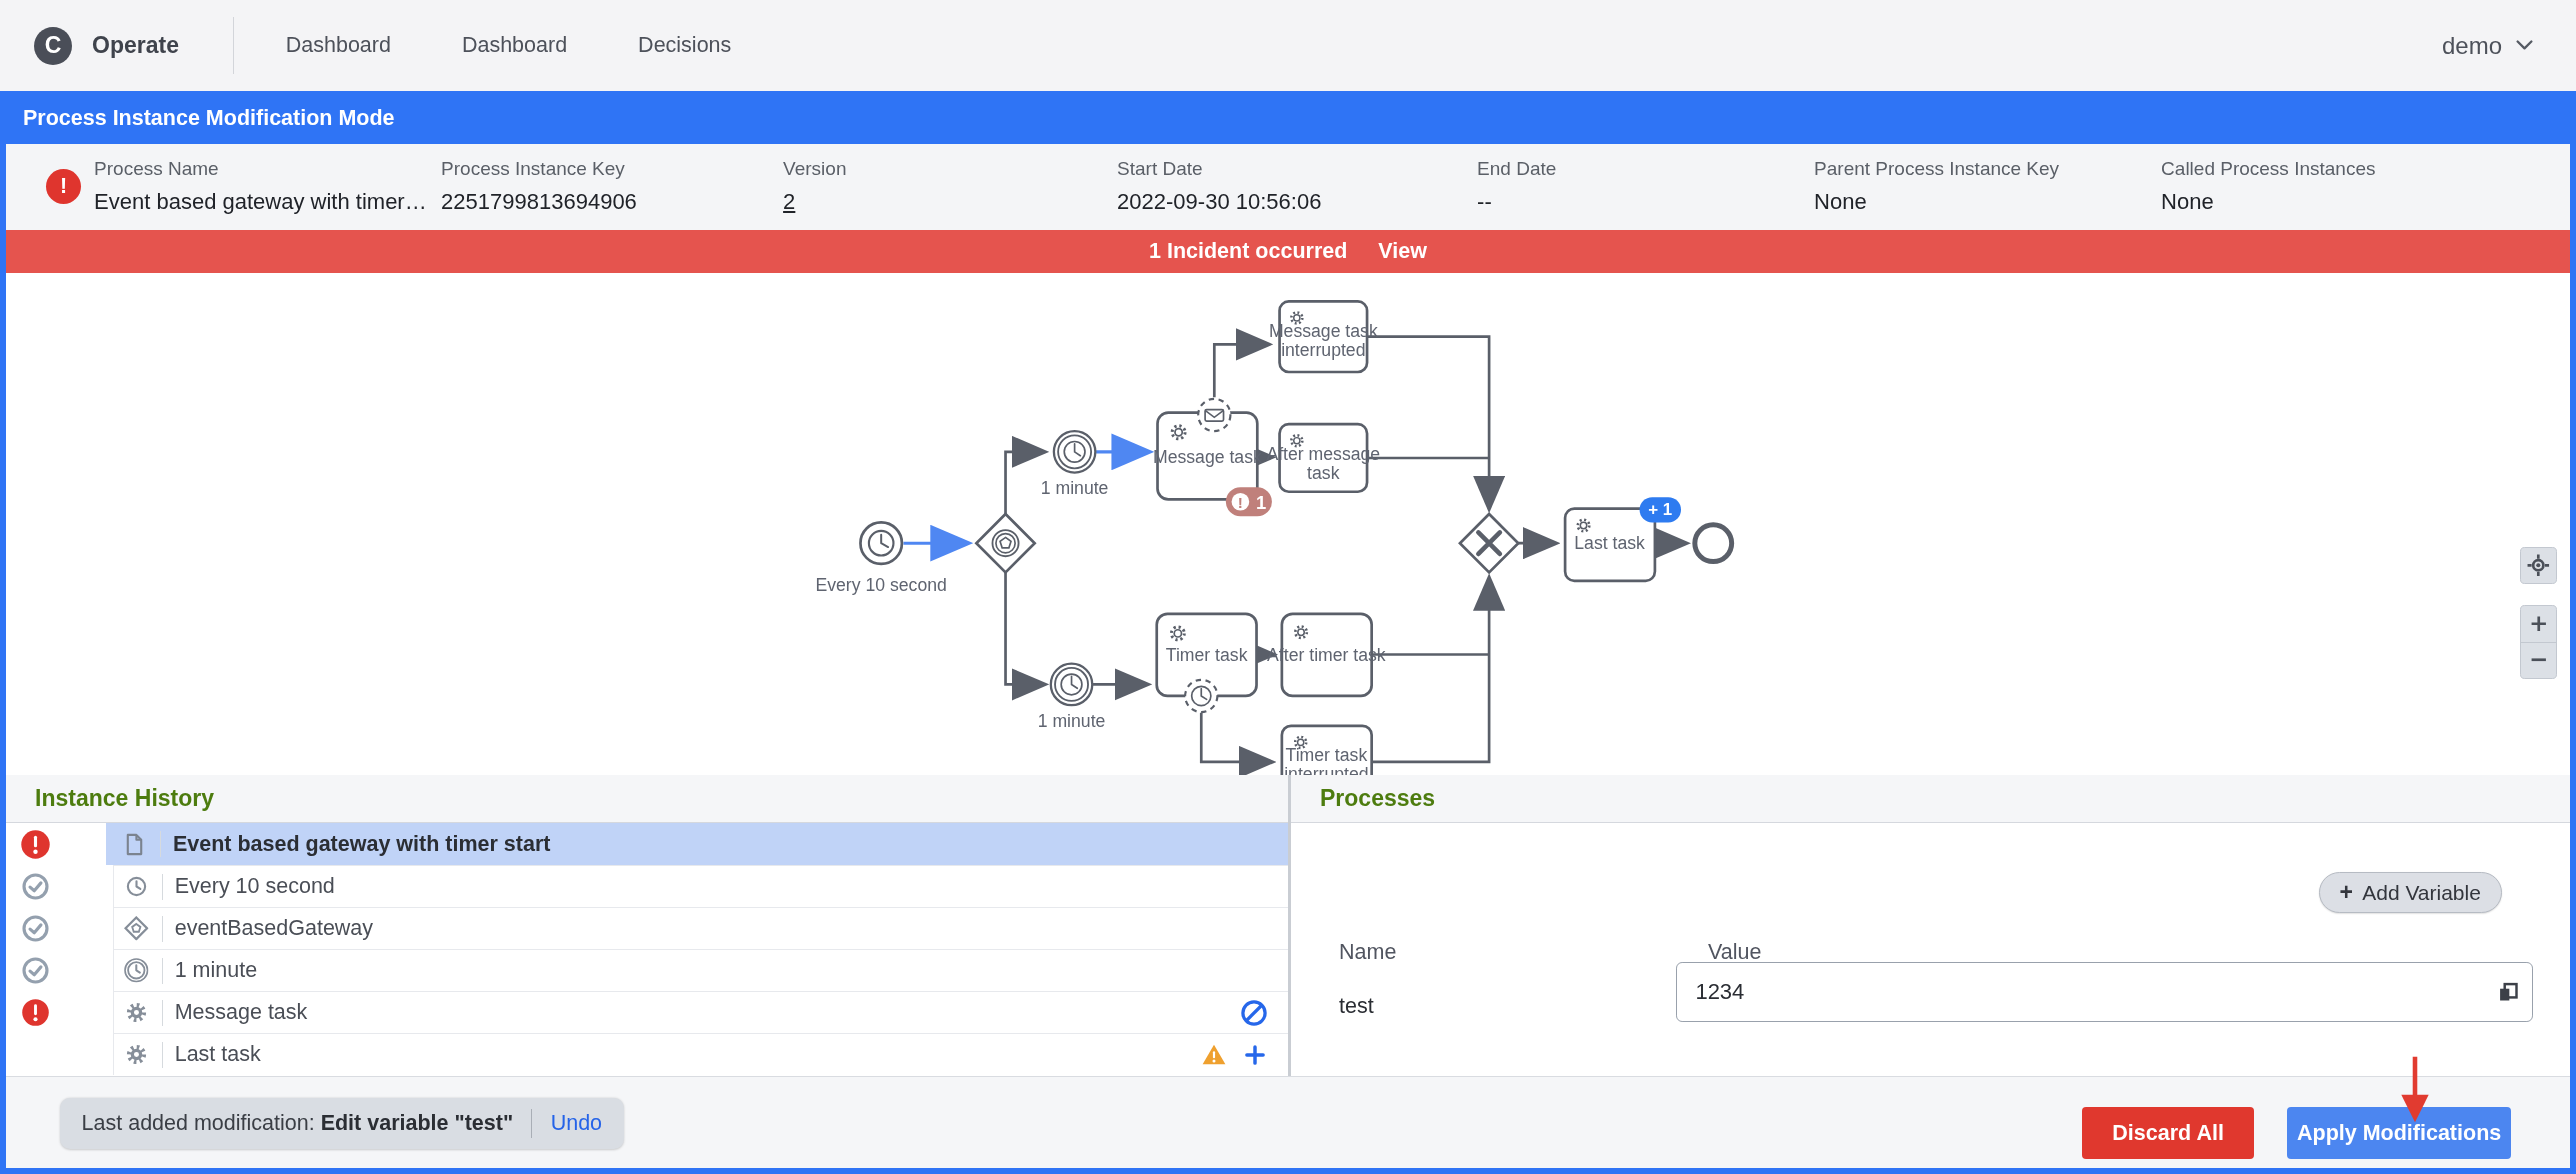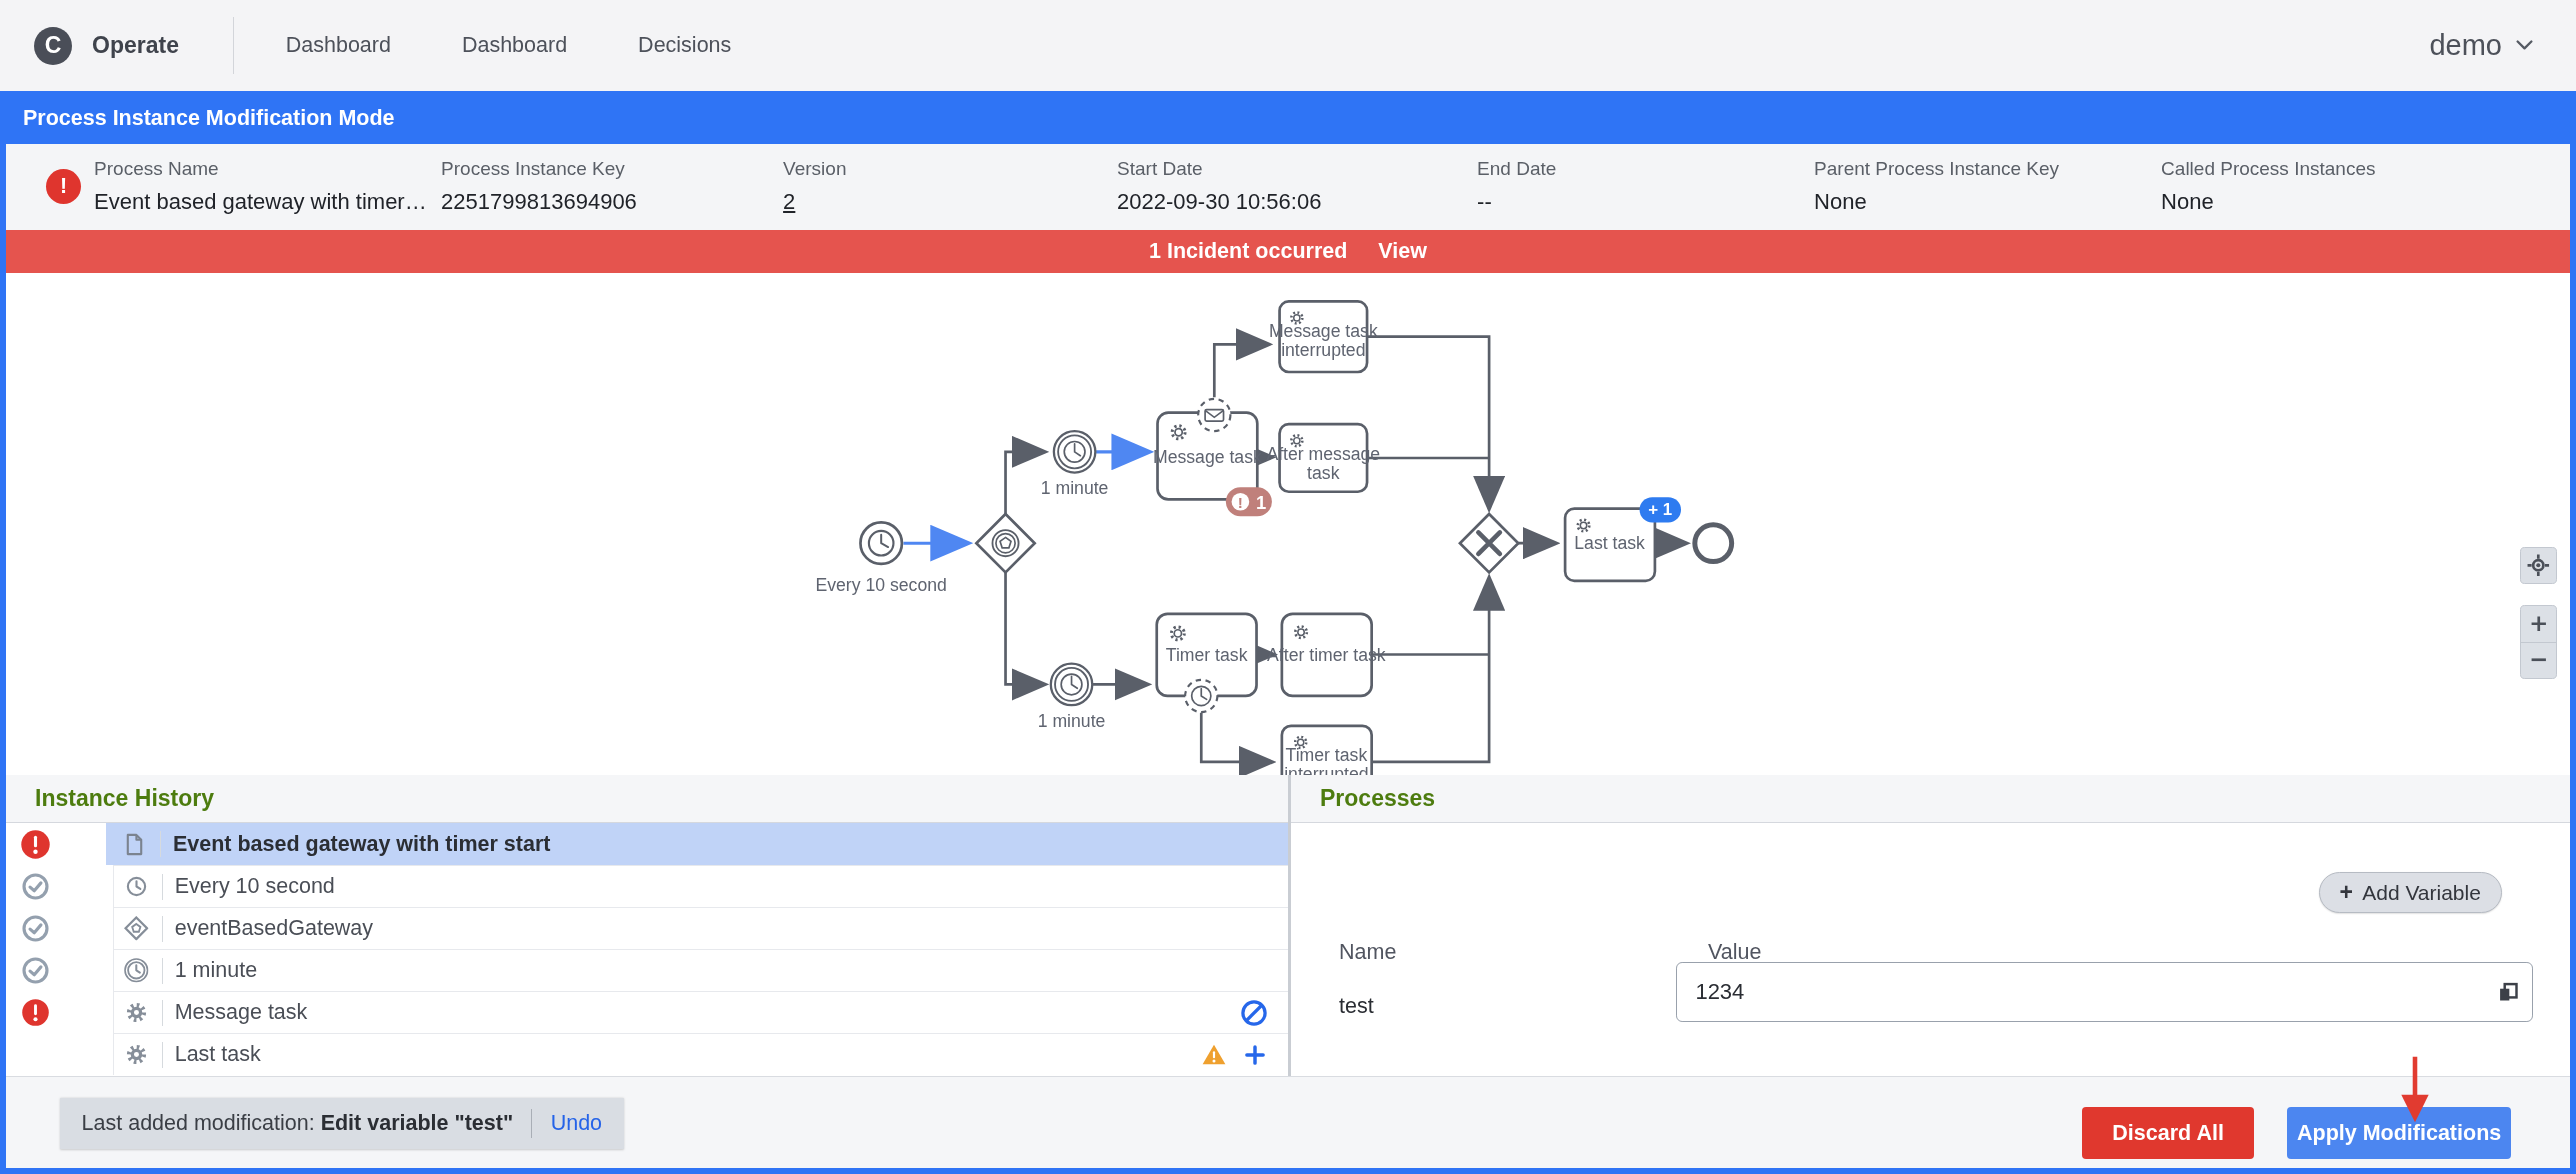--- a/index.html
+++ b/index.html
@@ -12,21 +12,21 @@
   .topbar { position:absolute; left:0; top:0; width:100%; height:91px;
     background:#f4f4f6; display:flex; align-items:center; }
   .logo { width:38px; height:38px; border-radius:50%; background:#4a4e58; color:#fff;
     display:flex; align-items:center; justify-content:center; font-weight:bold;
     font-size:23px; margin-left:34px; }
   .brand { margin-left:20px; font-size:23px; font-weight:bold; color:#3f434c; }
   .top-divider { width:0.8px; height:57px; background:#d3d5da; margin-left:54px; }
   .nav { display:flex; gap:71px; margin-left:52px; }
   .nav-item { font-size:21.5px; color:#4d515a; cursor:pointer; }
   .userbox { margin-left:auto; margin-right:43px; display:flex; align-items:center; gap:14px;
-    font-size:29px; color:#4d515a; cursor:pointer; }
+    font-size:24px; color:#4d515a; cursor:pointer; }
   
   .mod-banner { position:absolute; left:0; top:91px; width:100%; height:54px; background:#2f74f5;
     color:#fff; font-size:21.5px; font-weight:600; display:flex; align-items:center; padding-left:23px; }
   .frame-l { position:absolute; left:0; top:144px; width:6.1px; bottom:0; background:#2f74f5; z-index:50; }
   .frame-r { position:absolute; right:0; top:144px; width:6.1px; bottom:0; background:#2f74f5; z-index:50; }
   .frame-b { position:absolute; left:0; right:0; bottom:0; height:6.1px; background:#2f74f5; z-index:50; }
   
   .info-bar { position:absolute; left:6.1px; right:6.1px; top:144px; height:86px; background:#f4f5f7; }
   .err-badge { position:absolute; left:40px; top:24.6px; width:35px; height:35px; border-radius:50%;
     background:#df352e; color:#fff; display:flex; align-items:center; justify-content:center;
@@ -77,21 +77,21 @@
   .v-col { position:absolute; top:165px; font-size:21.5px; color:#515560; }
   .v-name-col { left:48px; } .v-value-col { left:417px; }
   .v-rowname { position:absolute; left:48px; top:219px; font-size:21.5px; color:#2a2d33; }
   .v-input-wrap { position:absolute; left:385px; right:37px; top:187px; height:60px; }
   .v-input { width:100%; height:100%; border:1.5px solid #99a1ac; border-radius:6.1px; background:#fff;
     font-family:"Liberation Sans", sans-serif; font-size:22px; color:#2a2d33; padding:0 46px 0 18.4px; }
   .v-input-icon { position:absolute; right:12.3px; top:17.7px; width:24.6px; height:24.6px; color:#3c4048; cursor:pointer; }
   
   .footer { position:absolute; left:6.1px; right:6.1px; top:1076px; height:92px; background:#f5f6f8;
     border-top:0.8px solid #d9dce1; }
-  .mod-box { position:absolute; left:54px; top:21px; height:51px; background:#d9dde3; border-radius:1px;
+  .mod-box { position:absolute; left:54px; top:21px; height:51px; background:#d9dde3; border-radius:10px;
     display:flex; align-items:center; padding:0 21.5px; gap:18.4px; box-shadow:0 0.8px 2.3px rgba(0,0,0,.18);
     font-size:21.5px; color:#3a3e45; }
   .mod-box b { color:#2b2e34; }
   .mod-div { width:0.8px; height:29px; background:#a9aeb6; }
   .undo-link { color:#2563e8; cursor:pointer; }
   .btn { position:absolute; top:30px; height:52px; border:none; border-radius:4px; color:#fff;
     font-family:"Liberation Sans", sans-serif; font-size:21.5px; font-weight:bold; cursor:pointer; }
   .btn-discard { left:2076px; width:172px; background:#e0382e; }
   .btn-apply { left:2281px; width:224px; background:#4c86f0; }
   .annot-arrow { position:absolute; left:2399px; top:1055px; z-index:60; pointer-events:none; }

